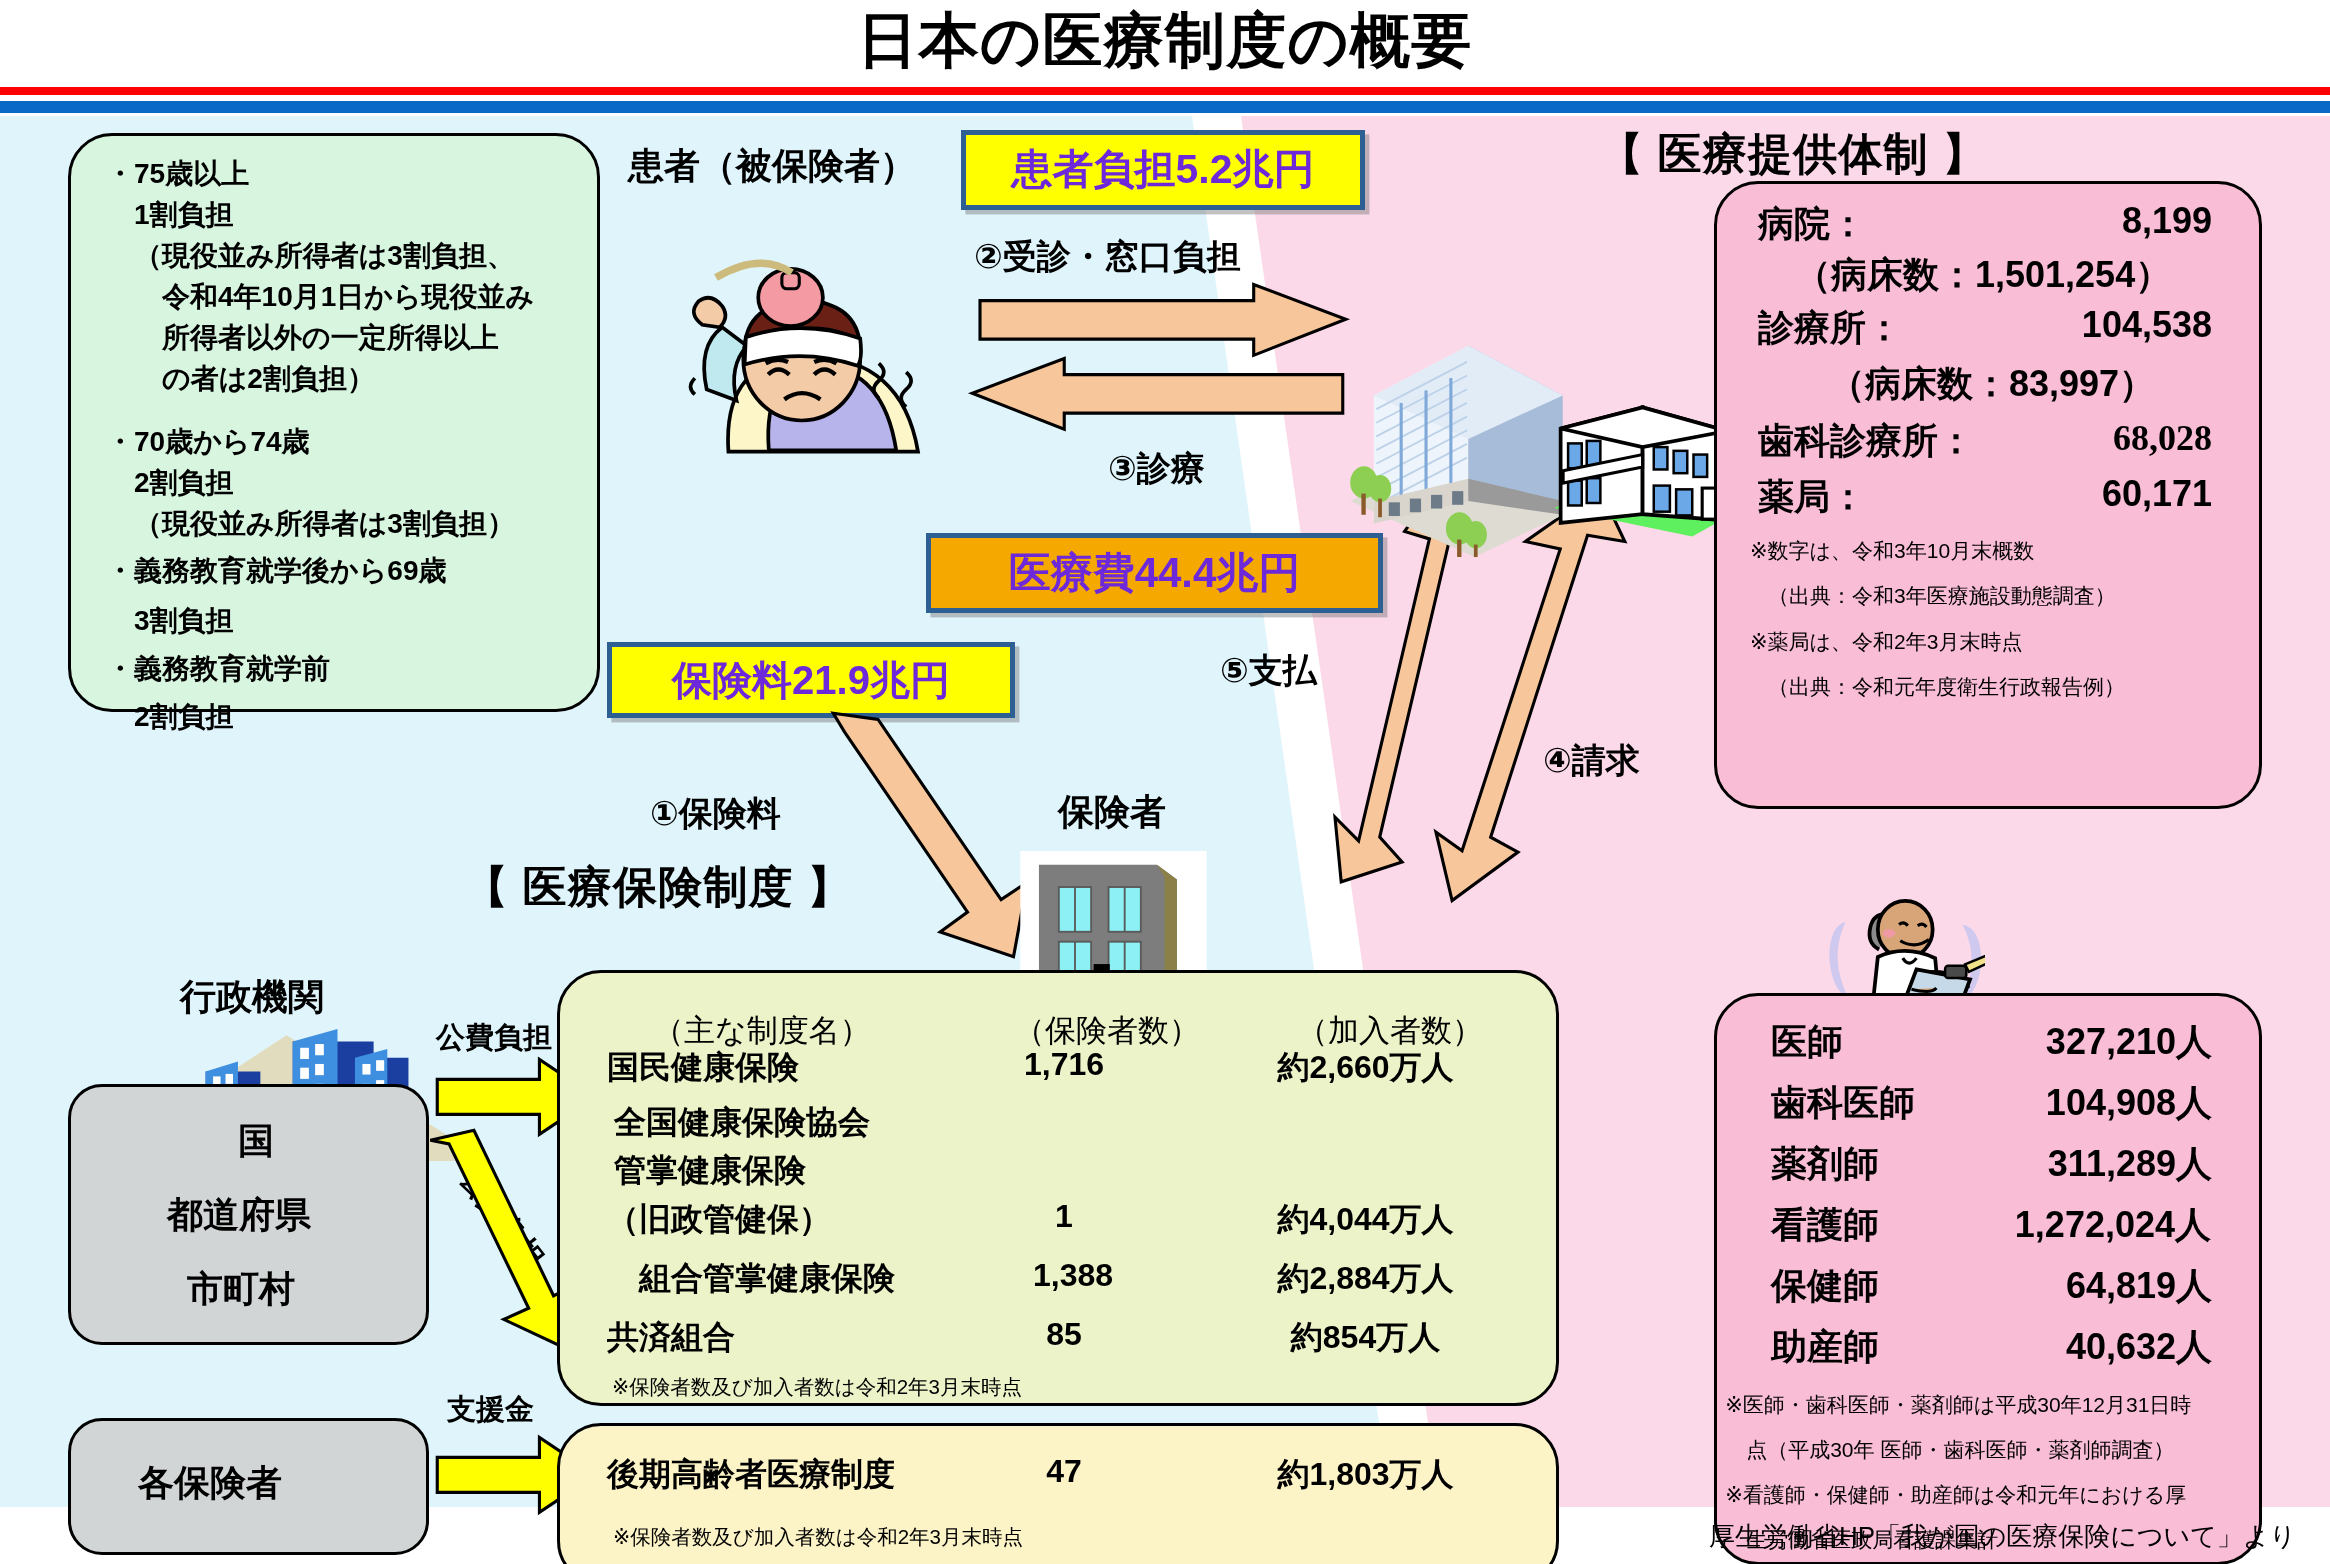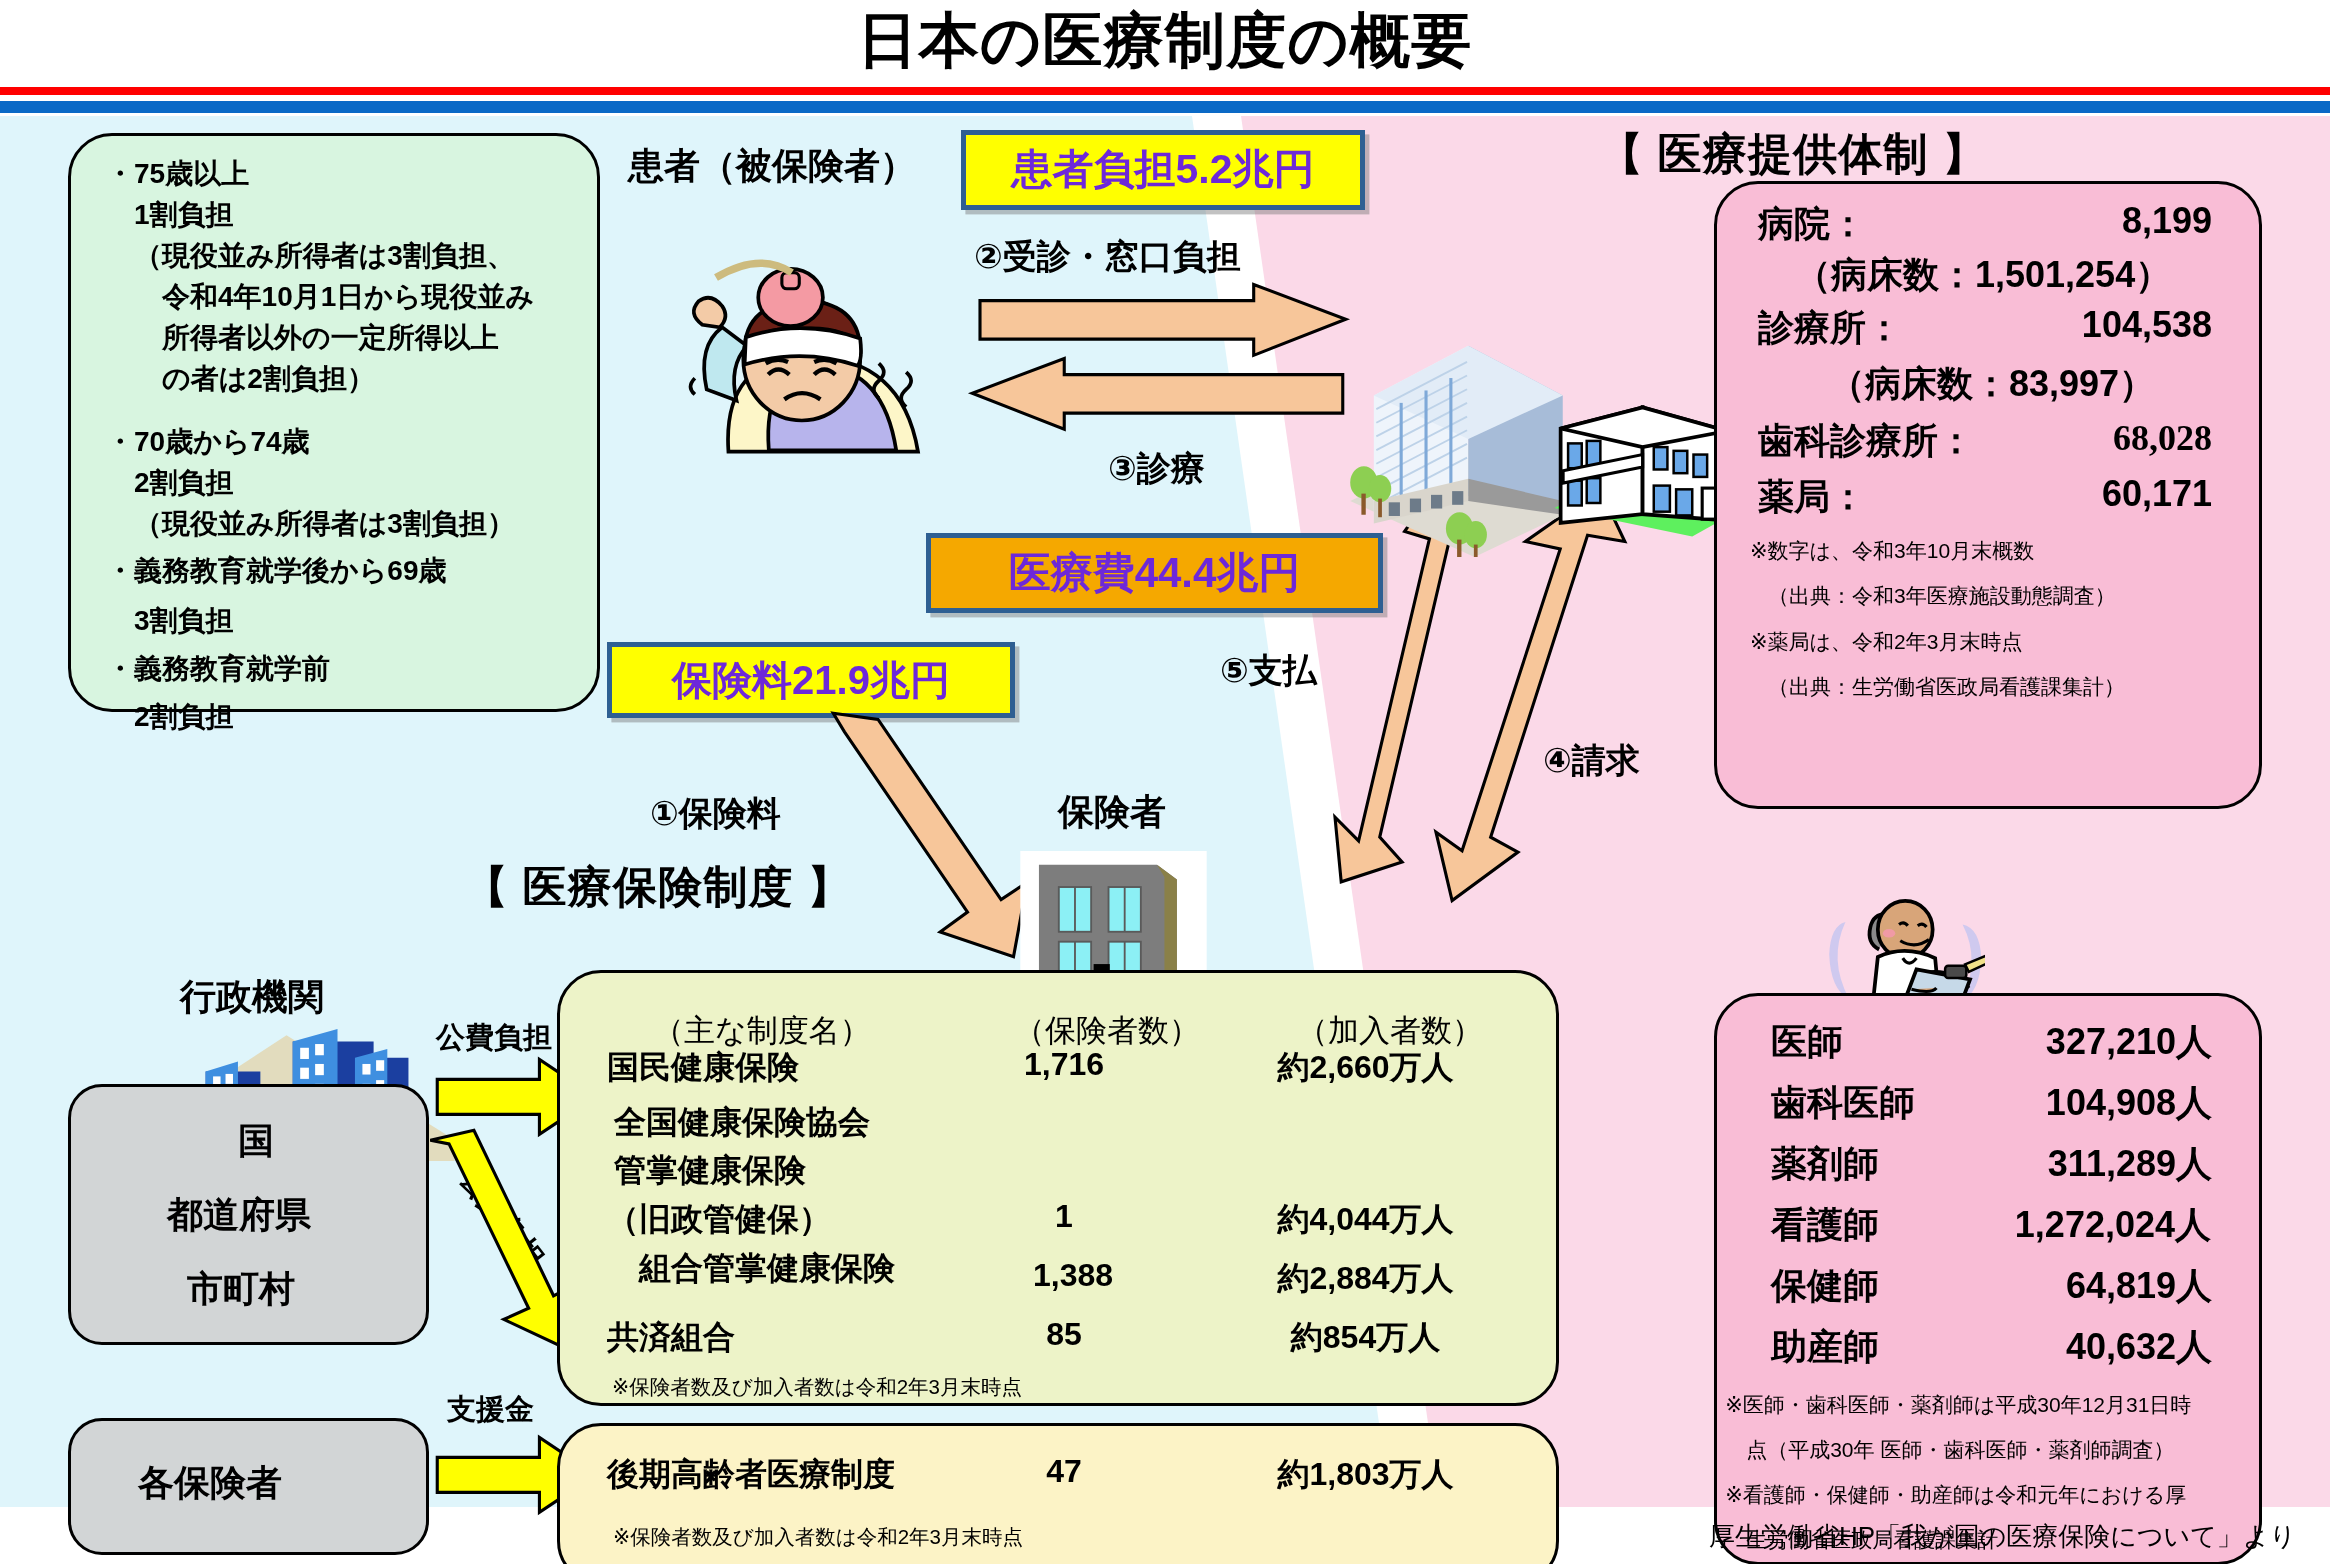--- a/index.html
+++ b/index.html
@@ -303,21 +303,21 @@
     <div class="stat-val" style="left:249px; top:123px; width:249px;">104,538</div>
     <div class="stat-label" style="left:115px; top:179px;">（病床数：83,997）</div>
     <div class="stat-label" style="left:44px; top:236px;">歯科診療所：</div>
     <div class="stat-val" style="left:274px; top:236px; width:224px;font-family:Liberation Serif, serif;">68,028</div>
     <div class="stat-label" style="left:44px; top:292px;">薬局：</div>
     <div class="stat-val" style="left:274px; top:292px; width:224px;">60,171</div>
 
     <div class="stat-note" style="left:36px; top:356px;">※数字は、令和3年10月末概数</div>
     <div class="stat-note" style="left:54px; top:401px;">（出典：令和3年医療施設動態調査）</div>
     <div class="stat-note" style="left:36px; top:447px;">※薬局は、令和2年3月末時点</div>
-    <div class="stat-note" style="left:54px; top:492px;">（出典：生労働省医政局看護課集計）</div>
+    <div class="stat-note" style="left:54px; top:492px;">（出典：令和元年度衛生行政報告例）</div>
   </div>
 
   <svg class="clip" style="left:1823px; top:781px;" width="162" height="156" viewBox="0 0 260 250">
     <path d="M36 40 q-28 60 6 124 q-30 -16 -32 -72 q2 -46 26 -52 Z" fill="#cfc9ef"></path>
     <path d="M224 44 q30 58 -2 124 q30 -16 32 -70 q-2 -48 -30 -54 Z" fill="#cfc9ef"></path>
     <path d="M112 28 q-30 -6 -36 20 q-6 26 14 36" fill="#8a8a8a" stroke="#000" stroke-width="6"></path>
     <ellipse cx="132" cy="52" rx="44" ry="46" fill="#d8a579" stroke="#000" stroke-width="6"></ellipse>
     <ellipse cx="106" cy="58" rx="10" ry="7" fill="#f09aa5"></ellipse>
     <path d="M122 44 q8 -6 14 2" stroke="#000" stroke-width="5" fill="none"></path>
     <path d="M152 46 q8 -6 14 2" stroke="#000" stroke-width="5" fill="none"></path>
@@ -425,21 +425,21 @@
     <div class="row-num" style="left:429px; top:76px; width:156px;">1,716</div>
     <div class="row-num" style="left:678px; top:76px; width:261px;">約2,660万人</div>
 
     <div class="row-label" style="left:57px; top:131px;">全国健康保険協会</div>
     <div class="row-label" style="left:57px; top:179px;">管掌健康保険</div>
 
     <div class="row-label" style="left:50px; top:228px;">（旧政管健保）</div>
     <div class="row-num" style="left:429px; top:228px; width:156px;">1</div>
     <div class="row-num" style="left:678px; top:228px; width:261px;">約4,044万人</div>
 
-    <div class="row-label" style="left:50px; top:277px;">　組合管掌健康保険</div>
+    <div class="row-label" style="left:50px; top:287px;">　組合管掌健康保険</div>
     <div class="row-num" style="left:438px; top:287px; width:156px;">1,388</div>
     <div class="row-num" style="left:678px; top:287px; width:261px;">約2,884万人</div>
 
     <div class="row-label" style="left:50px; top:346px;">共済組合</div>
     <div class="row-num" style="left:429px; top:346px; width:156px;">85</div>
     <div class="row-num" style="left:678px; top:346px; width:261px;">約854万人</div>
 
     <div class="note" style="left:55px; top:403px;">※保険者数及び加入者数は令和2年3月末時点</div>
   </div>
 

